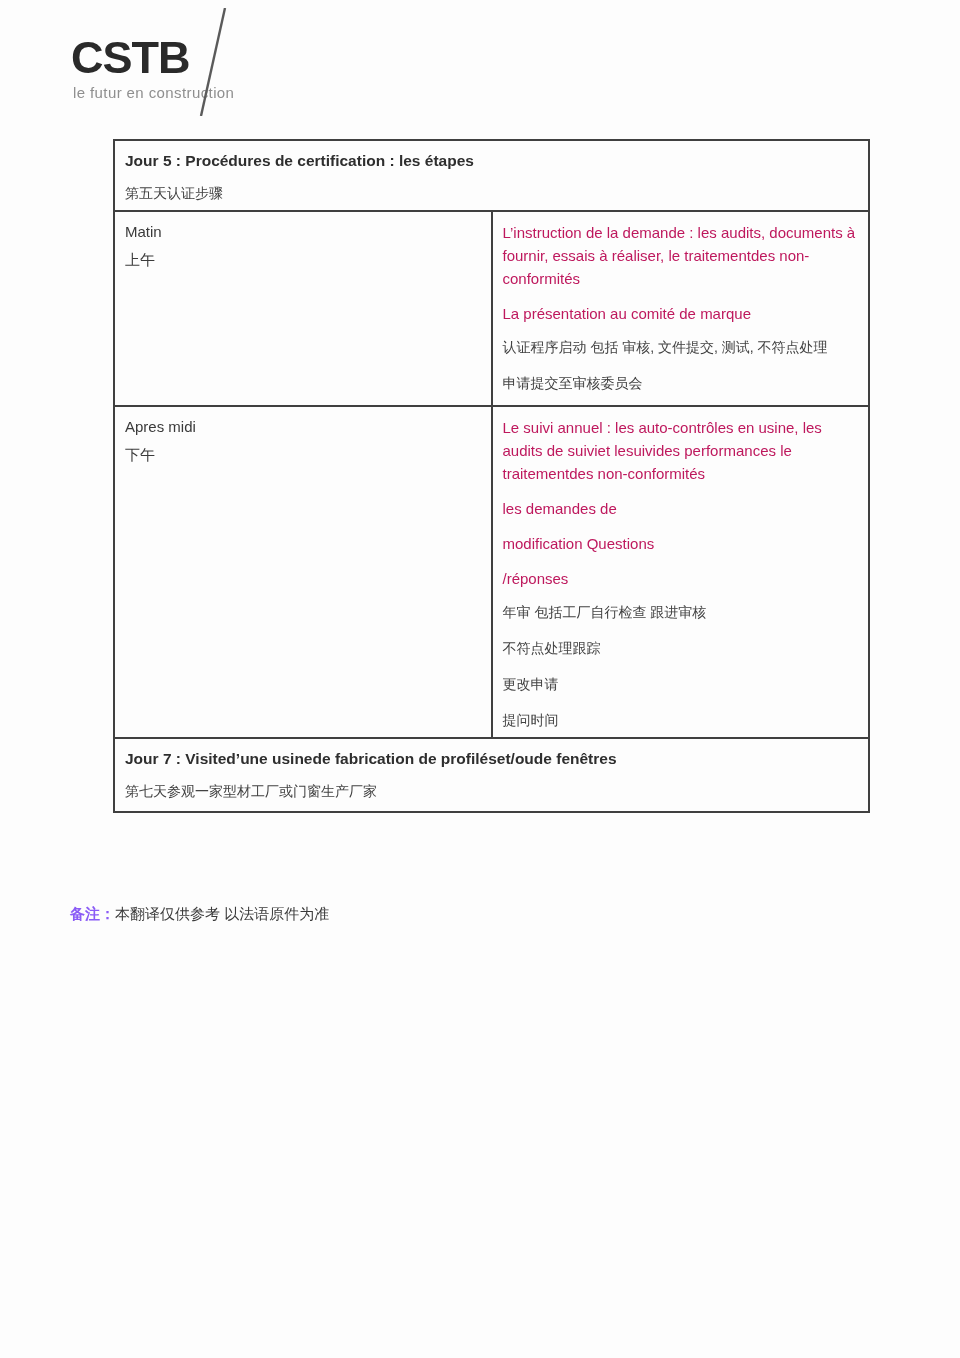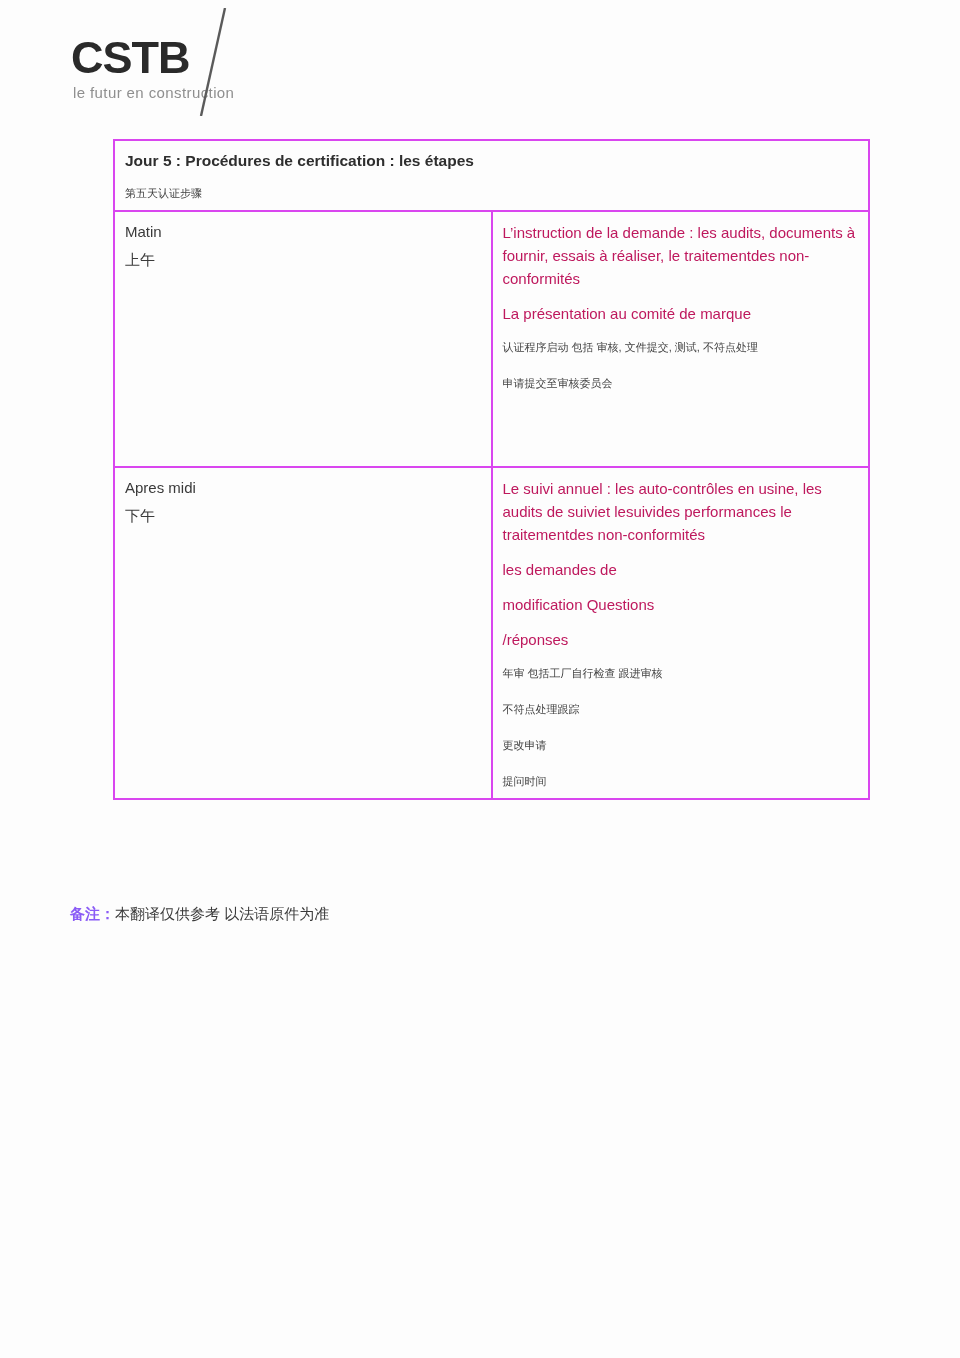--- a/index.html
+++ b/index.html
@@ -42,29 +42,29 @@
   
   table.doc-table {
     position: absolute;
     left: 113px;
     top: 139px;
     width: 757px;
     border-collapse: collapse;
     table-layout: fixed;
   }
   .doc-table td {
-    border: 2px solid #d946ef;
+    border: 2px solid #404040;
     vertical-align: top;
     padding: 9px 10px 6px 10px;
   }
   .col-period { width: 140px; }
 
   .fr { font-size: 15px; line-height: 23px; color: #be185d; margin-bottom: 12px; }
   .fr-bold { font-size: 15.5px; font-weight: bold; color: #2e2e2e; line-height: 22px; margin-bottom: 11px; }
-  .zh { font-size: 11px; line-height: 21px; color: #424242; margin-bottom: 15px; }
+  .zh { font-size: 14px; line-height: 21px; color: #424242; margin-bottom: 15px; }
   .zh-gap { margin-top: 11px; }
   .last { margin-bottom: 0; }
 
   .period-fr { font-size: 15px; line-height: 22px; margin-bottom: 8px; }
   .period-zh { font-size: 15px; }
 
   
   .footnote {
     position: absolute;
     left: 70px;
@@ -90,21 +90,21 @@
   <table class="doc-table">
     <tbody>
 
       <tr style="height:68px;">
         <td colspan="2">
           <div class="fr-bold">Jour 5 : Procédures de certification : les étapes</div>
           <div class="zh last">第五天认证步骤</div>
         </td>
       </tr>
 
-      <tr style="height:256px;">
+      <tr style="height:195px;">
         <td class="col-period">
           <div class="period-fr">Matin</div>
           <div class="period-zh">上午</div>
         </td>
         <td>
           <p class="fr">L’instruction de la demande : les audits, documents à fournir, essais à réaliser, le traitementdes non-conformités</p>
           <p class="fr">La présentation au comité de marque</p>
           <p class="zh">认证程序启动 包括 审核, 文件提交, 测试, 不符点处理</p>
           <p class="zh last">申请提交至审核委员会</p>
         </td>
@@ -121,20 +121,26 @@
           <p class="fr">modification Questions</p>
           <p class="fr">/réponses</p>
           <p class="zh zh-gap">年审 包括工厂自行检查 跟进审核</p>
           <p class="zh">不符点处理跟踪</p>
           <p class="zh">更改申请</p>
           <p class="zh last">提问时间</p>
         </td>
       </tr>
 
 
+      <tr style="height:74px;">
+        <td colspan="2">
+          <div class="fr-bold">Jour 7 : Visited’une usinede fabrication de profiléset/oude fenêtres</div>
+          <div class="zh last">第七天参观一家型材工厂或门窗生产厂家</div>
+        </td>
+      </tr>
     </tbody>
   </table>
 
   <div class="footnote">
     <b>备注：</b><span>本翻译仅供参考 以法语原件为准</span>
   </div>
 
 </div>
 
 </body></html>

